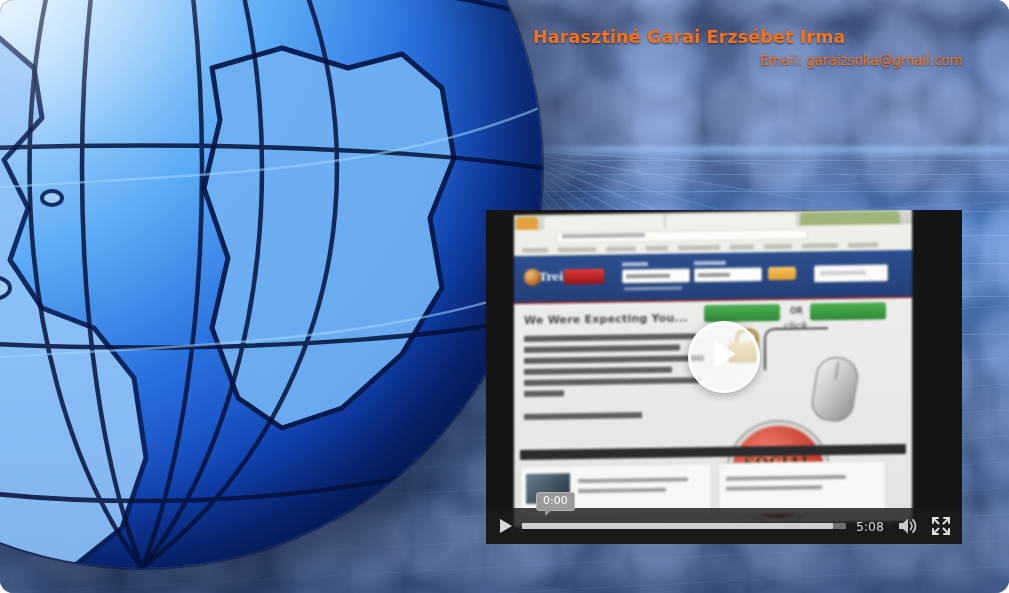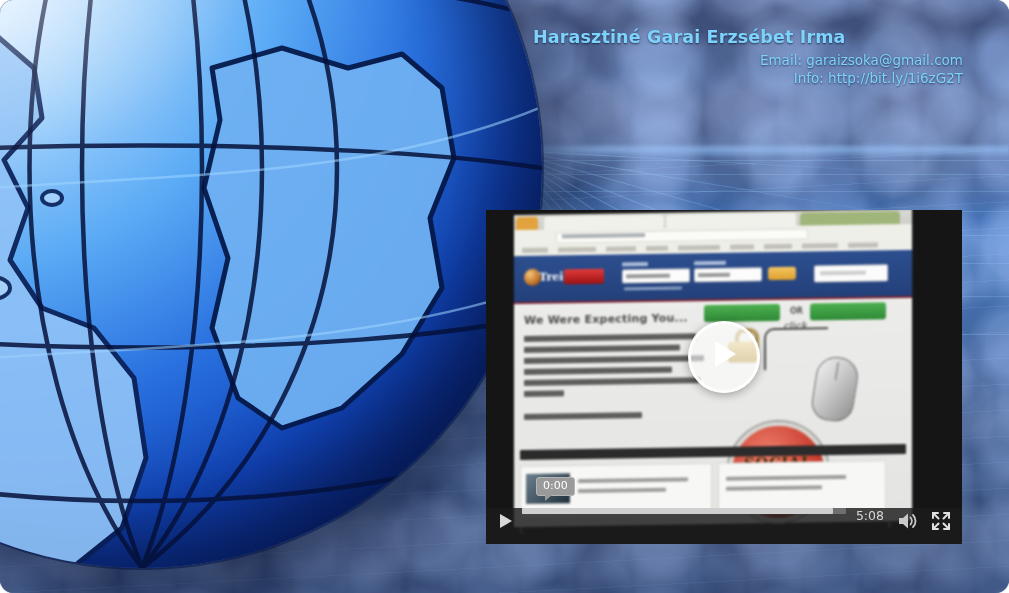--- a/index.html
+++ b/index.html
@@ -142,21 +142,21 @@
 
   
   .globe-land { position: absolute; inset: 0; }
 
   
   .header {
     position: absolute;
     left: 533px;
     top: 26px;
     width: 430px;
-    color: #7dd3fc;
+    color: #f97316;
     text-shadow: 0 1px 2px rgba(8,18,45,.65);
   }
   .header .name {
     font-size: 17.5px;
     font-weight: bold;
     letter-spacing: .15px;
     line-height: 22px;
     margin: 0 0 4px 0;
     white-space: nowrap;
   }
@@ -358,21 +358,21 @@
     border-color: transparent transparent transparent #ffffff;
   }
 
   
   .controls {
     position: absolute;
     left: 0; right: 0; bottom: 0;
     height: 36px;
     background: rgba(28,28,28,.82);
     display: flex;
-    align-items: flex-start;
+    align-items: center;
     padding: 0 0 0 6px;
     box-sizing: border-box;
   }
   .ctrl-play {
     width: 26px; height: 26px; position: relative; flex: 0 0 auto; cursor: pointer;
   }
   .ctrl-play:after {
     content:""; position:absolute; left:8px; top:6px;
     border-style: solid; border-width: 7px 0 7px 12px;
     border-color: transparent transparent transparent #d8d8d8;
@@ -522,21 +522,20 @@
         <path d="M-20,470 C220,380 560,450 820,330"></path>
         <path d="M-20,630 C220,560 560,610 820,510"></path>
       </g>
     </svg>
     <div class="globe-sheen"></div>
   </div>
 
   <div class="header">
     <div class="name">Harasztiné Garai Erzsébet Irma</div>
     <div class="line">Email: garaizsoka@gmail.com</div>
-    <div class="line">Info: http://bit.ly/1i6zG2T</div>
   </div>
 
   <div class="player">
     <div class="player-screen">
 
       <div class="shot">
         <div class="tabbar">
           <div class="tab taborange"></div>
           <div class="tab" style="left:30px;width:120px;"></div>
           <div class="tab" style="left:152px;width:130px;"></div>

